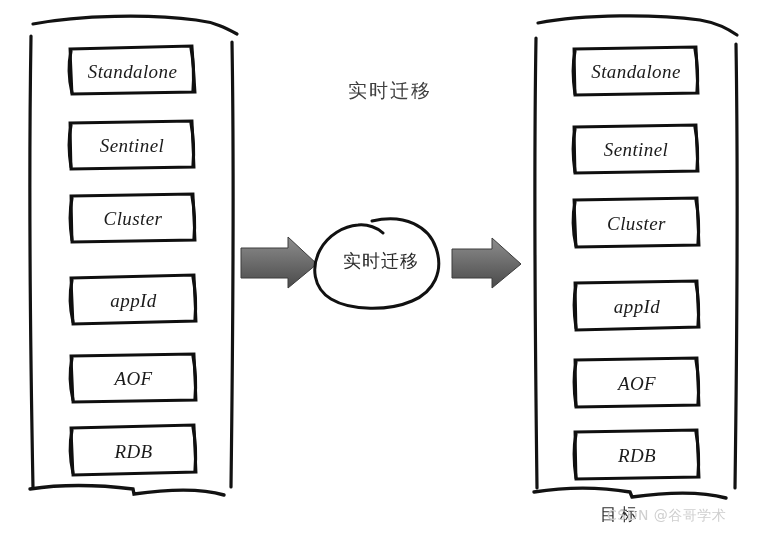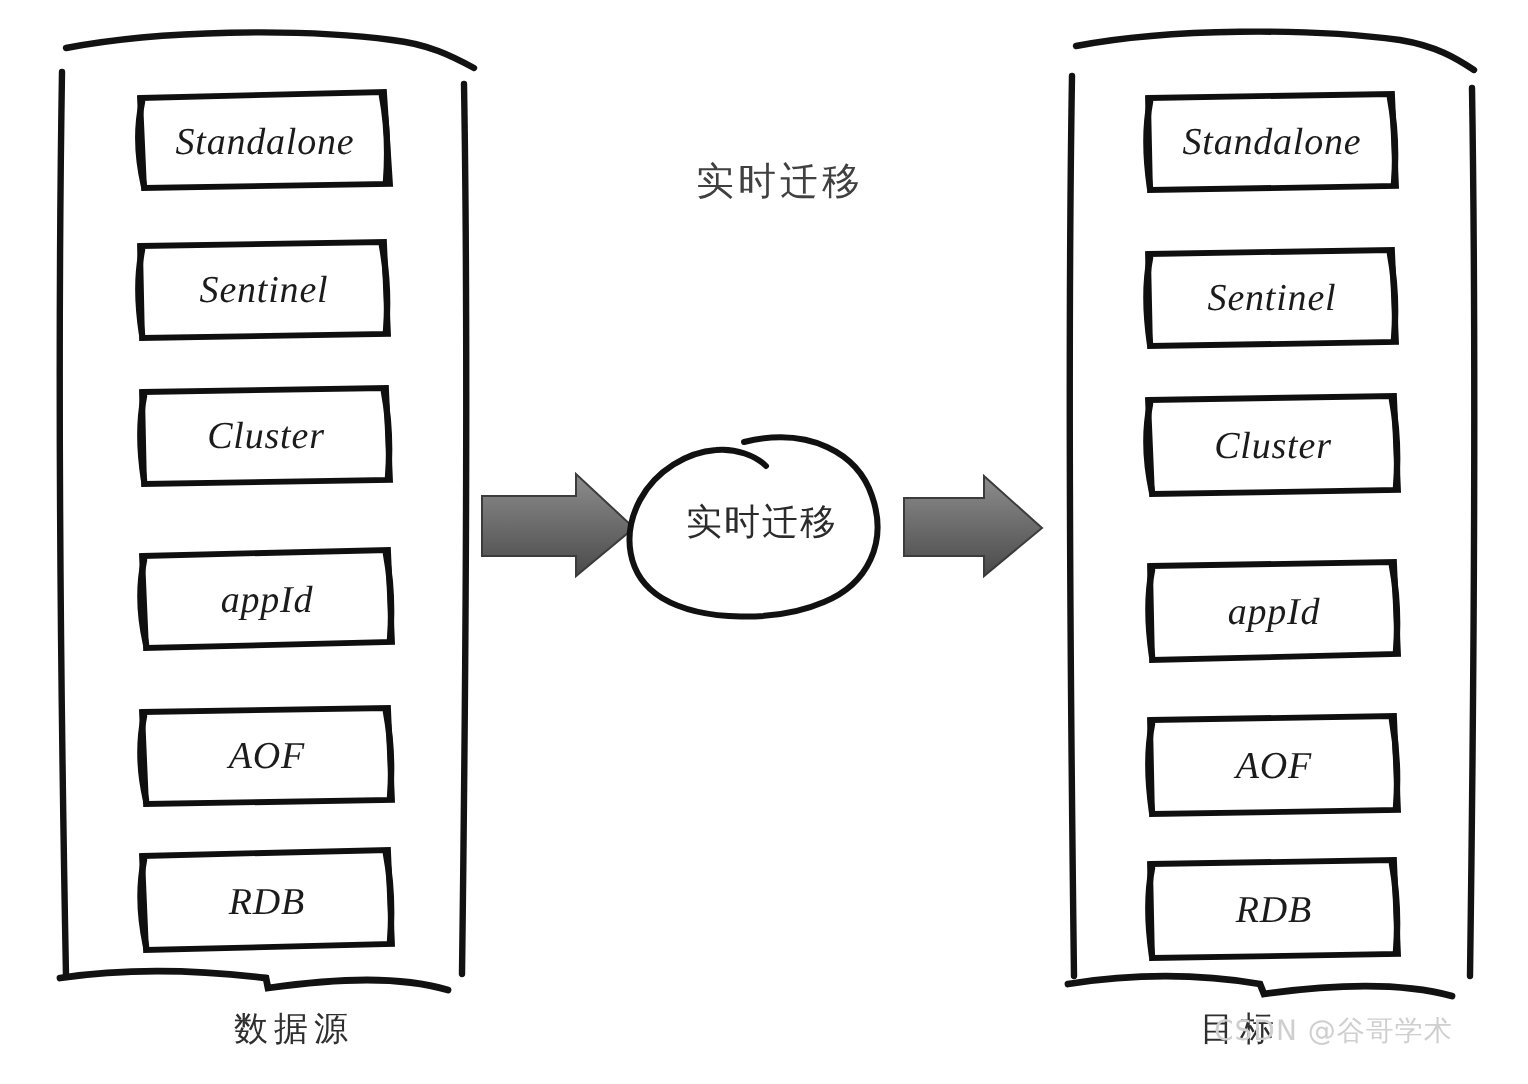--- a/index.html
+++ b/index.html
@@ -172,18 +172,17 @@
 
   <div class="node-label" style="left:574px; top:49px;  width:124px; height:46px;">Standalone</div>
   <div class="node-label" style="left:574px; top:127px; width:124px; height:46px;">Sentinel</div>
   <div class="node-label" style="left:574px; top:200px; width:125px; height:47px;">Cluster</div>
   <div class="node-label" style="left:575px; top:283px; width:124px; height:47px;">appId</div>
   <div class="node-label" style="left:575px; top:360px; width:124px; height:47px;">AOF</div>
   <div class="node-label" style="left:575px; top:432px; width:124px; height:47px;">RDB</div>
 
   <div class="cloud-label cjk">实时迁移</div>
 
-  <div class="caption cjk" id="caption-source">数据源</div>
   <div class="caption cjk" id="caption-target">目标</div>
 
   <div class="wm-csdn">CSDN @谷哥学术</div>
 
 </div>
 
 </body></html>

